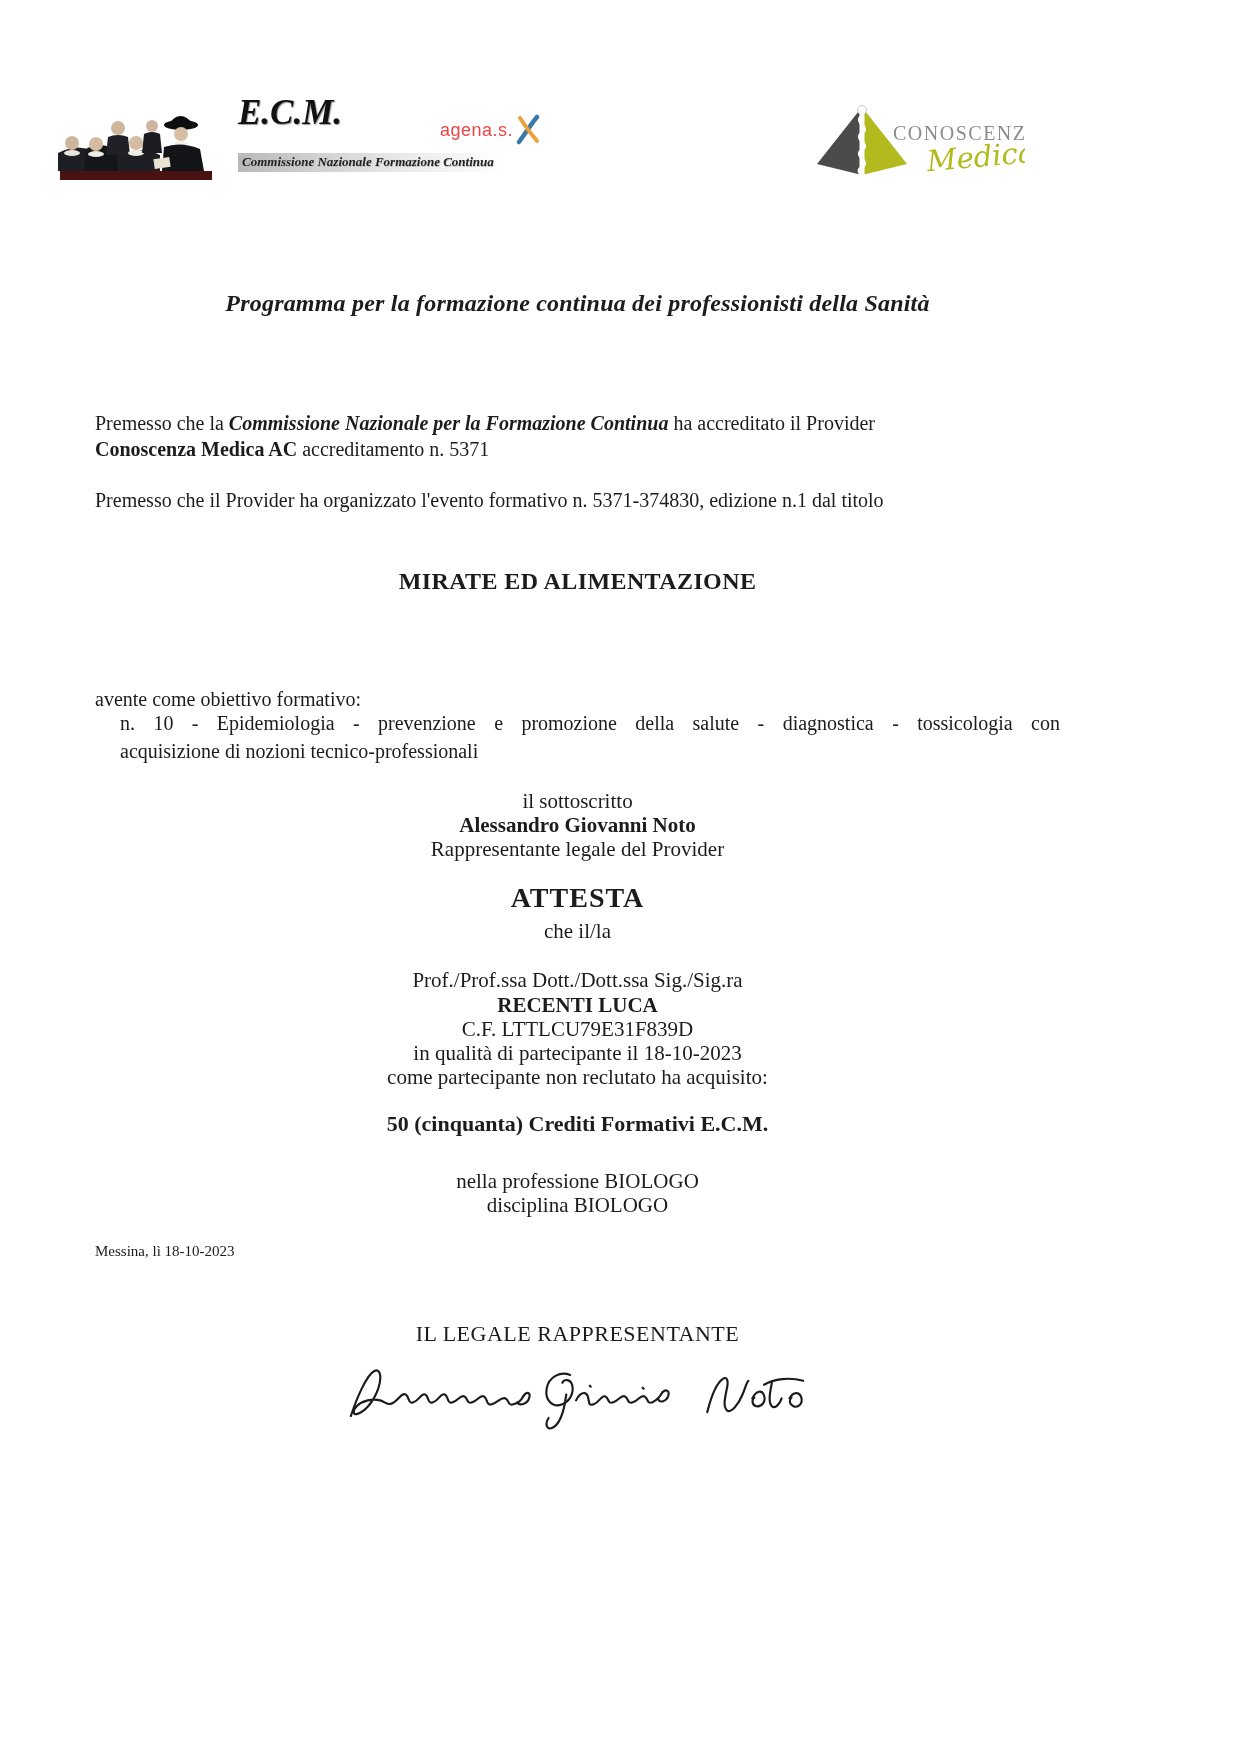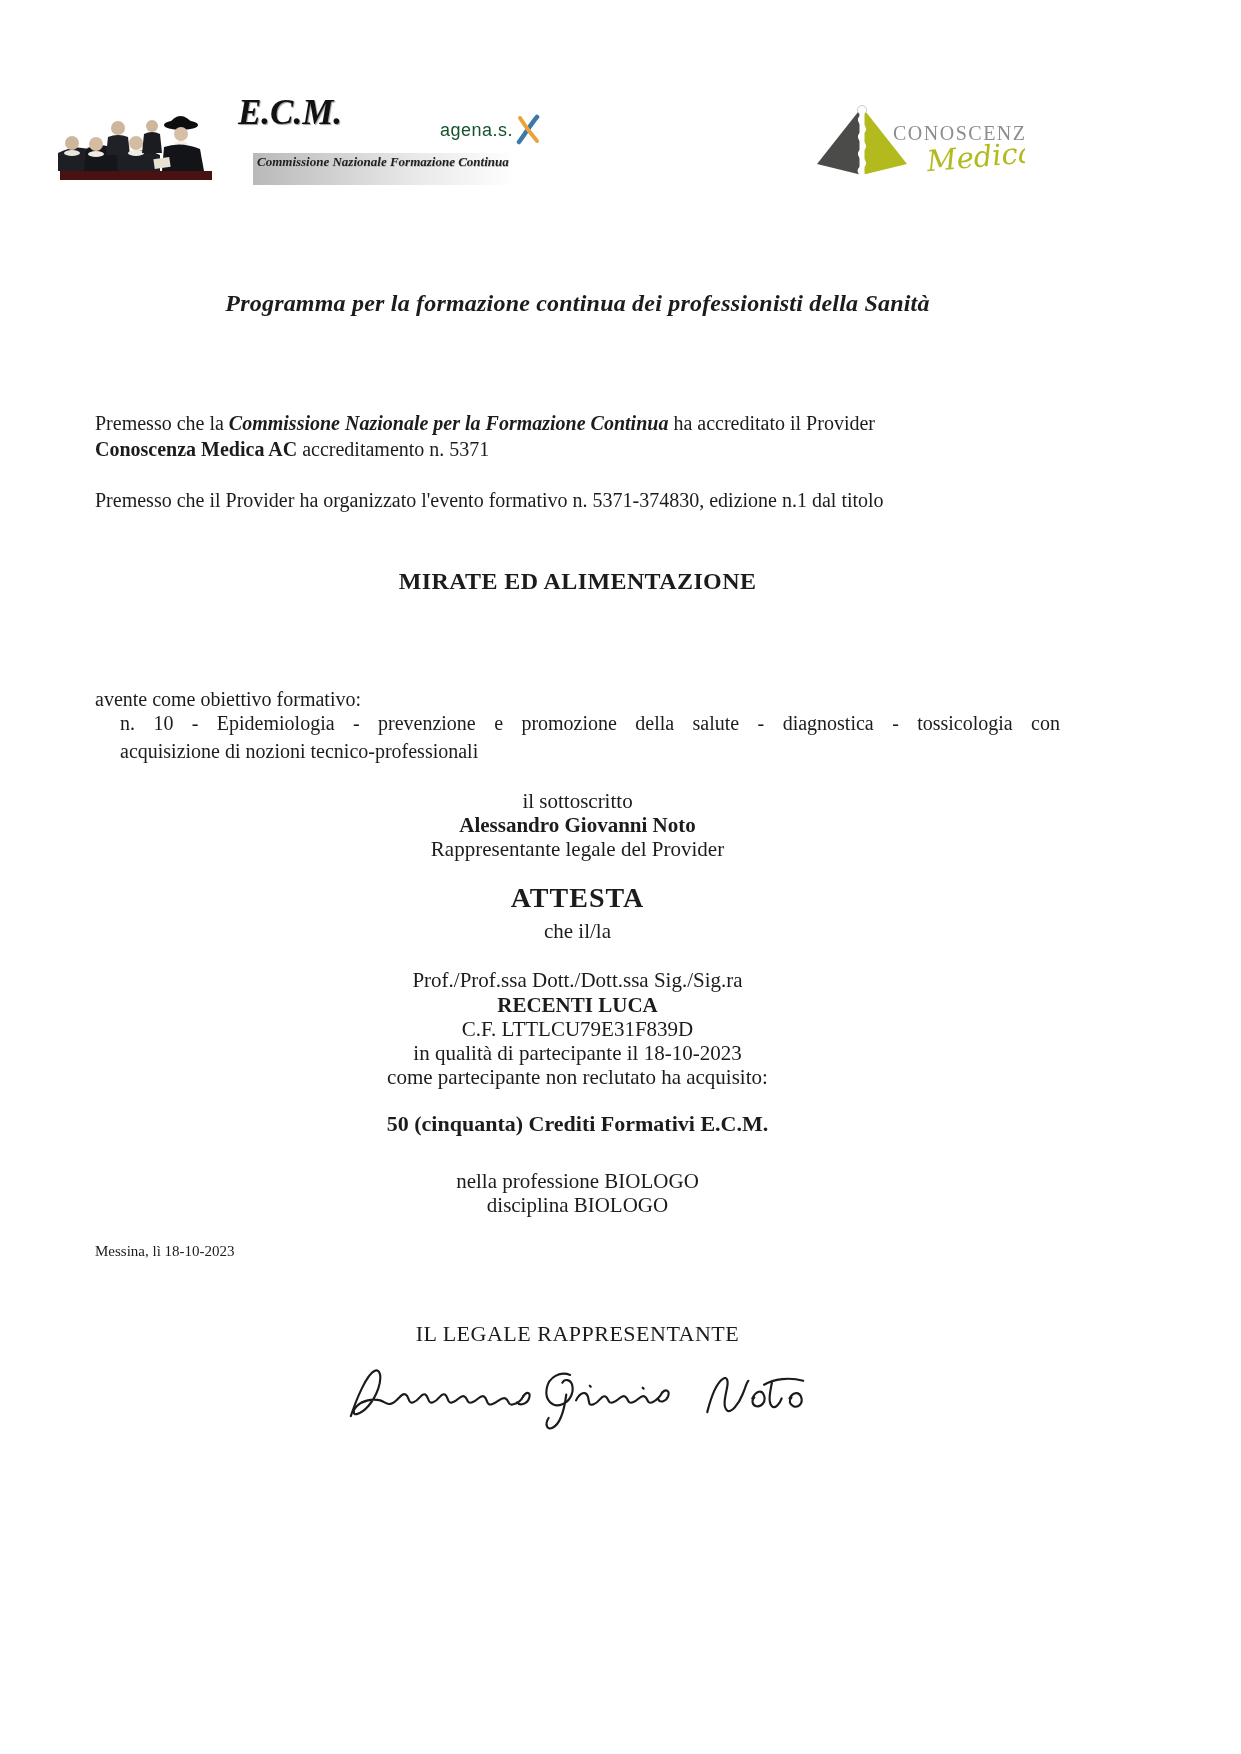--- a/index.html
+++ b/index.html
@@ -16,23 +16,23 @@
   .event-title{font-size:24px;font-weight:bold;letter-spacing:.4px;line-height:30px;}
   .attesta{font-size:28px;font-weight:bold;letter-spacing:1px;}
   .bold{font-weight:bold;}
   .bolditalic{font-weight:bold;font-style:italic;}
   .justline{font-size:20px;text-align:justify;text-align-last:justify;}
   .legale{font-size:22px;letter-spacing:.5px;}
   .ecm-acronym{font-size:35px;font-weight:bold;font-style:italic;font-family:"Liberation Serif",serif;color:#111;text-shadow:1px 1px 1px #9a9a9a;}
   .ecm-subtitle{
     font-size:13px;font-weight:bold;font-style:italic;color:#222;
     background:linear-gradient(to right,#b9b9b9,#e8e8e8 60%,#ffffff);
-    padding:1px 8px 15px 4px;text-shadow:0.5px 0.5px 0 #bbb;white-space:nowrap;margin-left:15px;
+    padding:1px 8px 2px 4px;text-shadow:0.5px 0.5px 0 #bbb;white-space:nowrap;
   }
-  .agenas-label{font-family:"Liberation Sans",sans-serif;font-size:18px;color:#14532d;letter-spacing:.5px;}
+  .agenas-label{font-family:"Liberation Sans",sans-serif;font-size:18px;color:#ef4444;letter-spacing:.5px;}
   .sig-wrap{width:965px;text-align:center;}
 </style>
 </head>
 <body>
 
 <div class="abs" style="left:56px;top:103px;">
   <svg width="156" height="77" viewBox="0 0 156 77">
     <rect x="0" y="0" width="156" height="77" fill="#ffffff"></rect>
 
     <rect x="4" y="68" width="152" height="9" fill="#4a1113"></rect>

